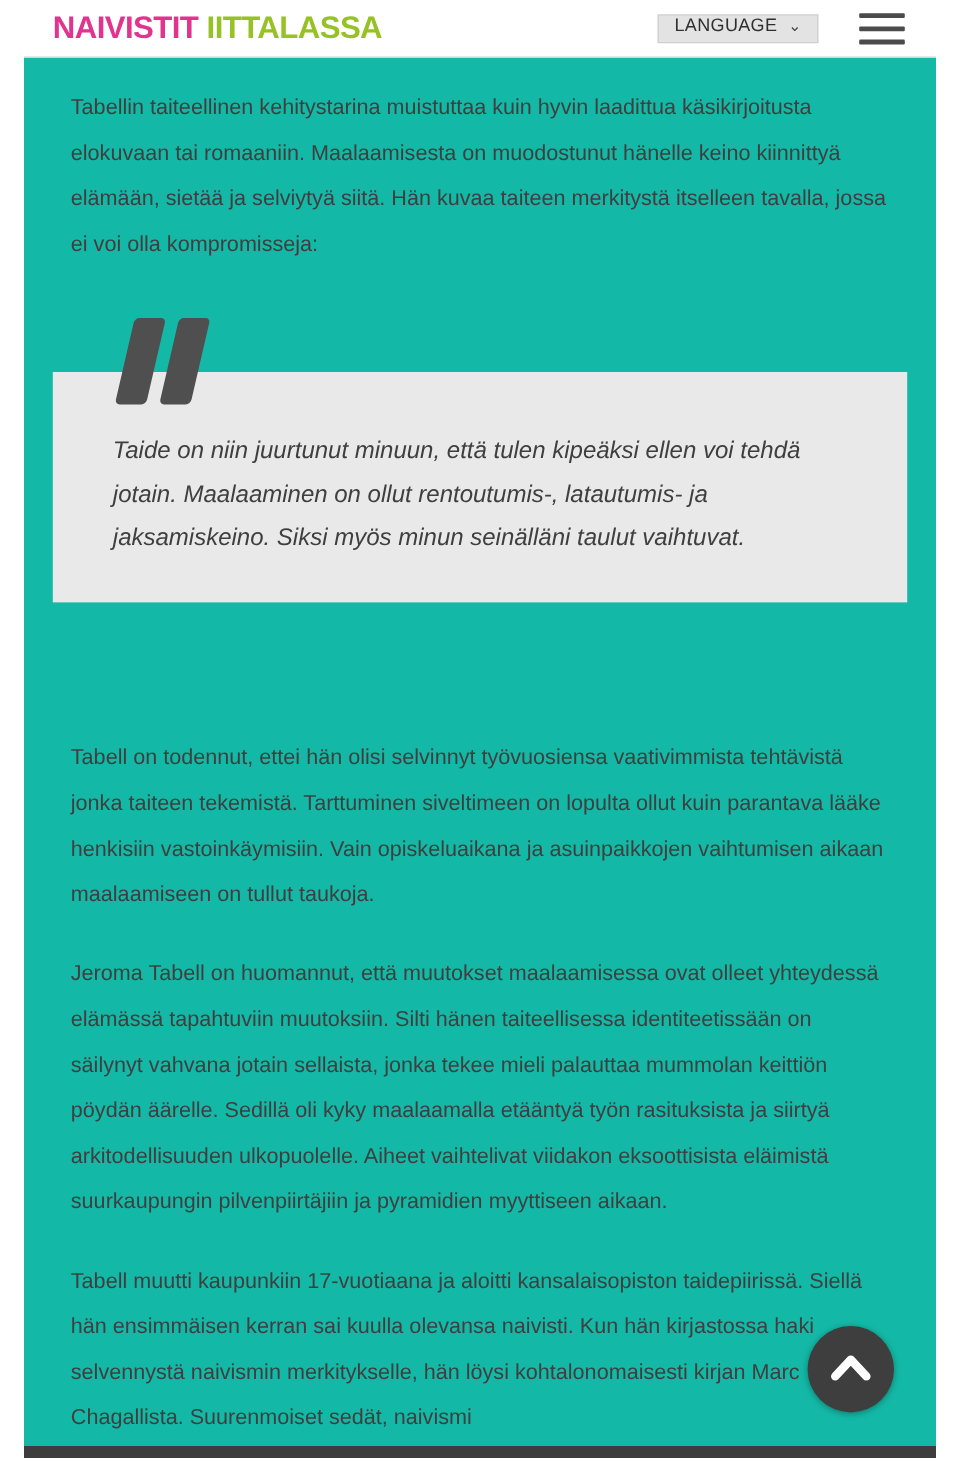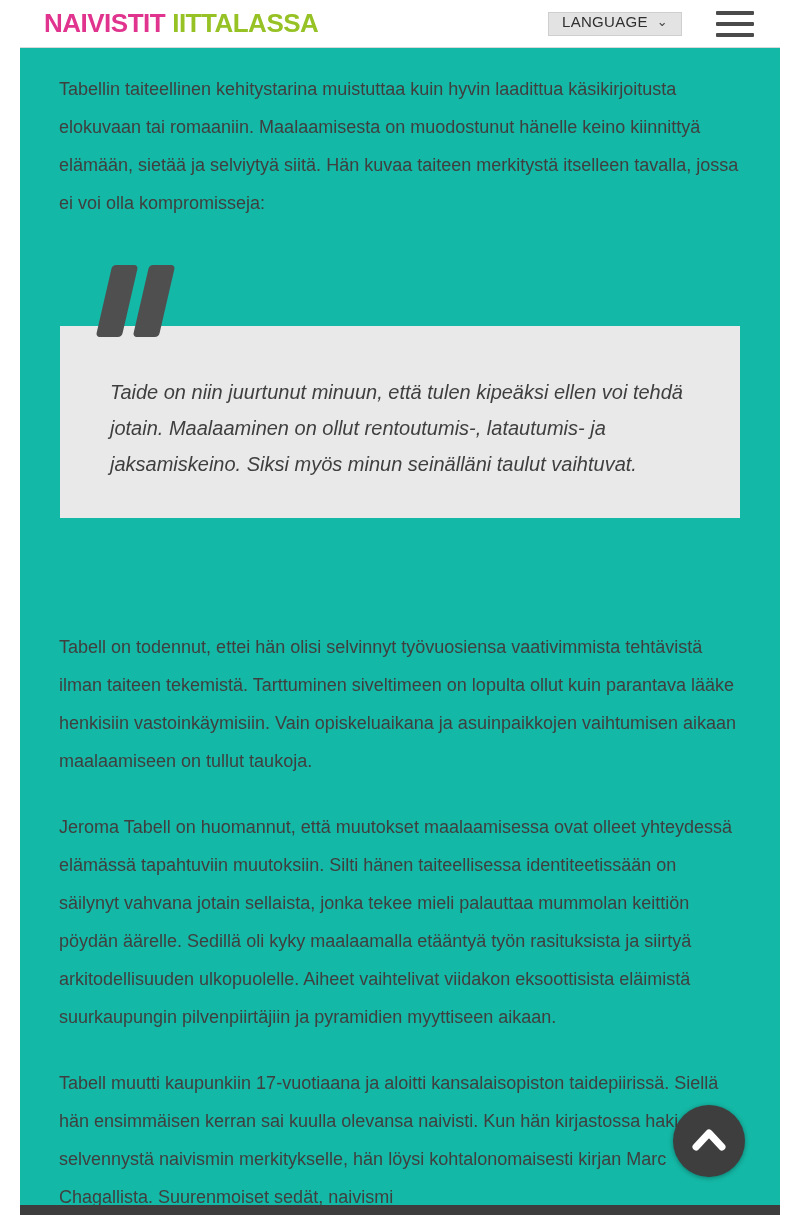--- a/index.html
+++ b/index.html
@@ -172,26 +172,26 @@
   </header>
 
   <main class="article" style="color: rgb(63, 63, 63);">
     <p class="body p-first">Tabellin taiteellinen kehitystarina muistuttaa kuin hyvin laadittua käsikirjoitusta elokuvaan tai romaaniin. Maalaamisesta on muodostunut hänelle keino kiinnittyä elämään, sietää ja selviytyä siitä. Hän kuvaa taiteen merkitystä itselleen tavalla, jossa ei voi olla kompromisseja:</p>
 
     <section class="quote-section">
       <div class="quote-mark" aria-hidden="true">
         <span class="stroke"></span>
         <span class="stroke"></span>
       </div>
-      <blockquote class="quote-box" style="margin: 16px; background: rgb(233, 233, 233);">
+      <blockquote class="quote-box" style="margin: 0px; background: rgb(233, 233, 233);">
         <p class="quote-text">Taide on niin juurtunut minuun, että tulen kipeäksi ellen voi tehdä jotain. Maalaaminen on ollut rentoutumis-, latautumis- ja jaksamiskeino. Siksi myös minun seinälläni taulut vaihtuvat.</p>
       </blockquote>
     </section>
 
-    <p class="body p-after-quote">Tabell on todennut, ettei hän olisi selvinnyt työvuosiensa vaativimmista tehtävistä ilman taiteen tekemistä. Tarttuminen siveltimeen on lopulta ollut kuin parantava lääke henkisiin vastoinkäymisiin. Vain opiskeluaikana ja asuinpaikkojen vaihtumisen aikaan maalaamiseen on tullut taukoja.</p>
+    <p class="body p-after-quote">Tabell on todennut, ettei hän olisi selvinnyt työvuosiensa vaativimmista tehtävistä jonka taiteen tekemistä. Tarttuminen siveltimeen on lopulta ollut kuin parantava lääke henkisiin vastoinkäymisiin. Vain opiskeluaikana ja asuinpaikkojen vaihtumisen aikaan maalaamiseen on tullut taukoja.</p>
     <p class="body p-normal">Jeroma Tabell on huomannut, että muutokset maalaamisessa ovat olleet yhteydessä elämässä tapahtuviin muutoksiin. Silti hänen taiteellisessa identiteetissään on säilynyt vahvana jotain sellaista, jonka tekee mieli palauttaa mummolan keittiön pöydän äärelle. Sedillä oli kyky maalaamalla etääntyä työn rasituksista ja siirtyä arkitodellisuuden ulkopuolelle. Aiheet vaihtelivat viidakon eksoottisista eläimistä suurkaupungin pilvenpiirtäjiin ja pyramidien myyttiseen aikaan.</p>
     <p class="body p-normal">Tabell muutti kaupunkiin 17-vuotiaana ja aloitti kansalaisopiston taidepiirissä. Siellä hän ensimmäisen kerran sai kuulla olevansa naivisti. Kun hän kirjastossa haki selvennystä naivismin merkitykselle, hän löysi kohtalonomaisesti kirjan Marc Chagallista. Suurenmoiset sedät, naivismi</p>
   </main>
 
   <button class="scroll-top" aria-label="scroll to top" style="background: rgb(62, 62, 62);">
     <svg width="36" height="30" viewBox="0 0 36 30">
       <path d="M5 21 L18 7 L31 21" stroke="#ffffff" stroke-width="7" fill="none" stroke-linecap="round" stroke-linejoin="round"></path>
     </svg>
   </button>
 

